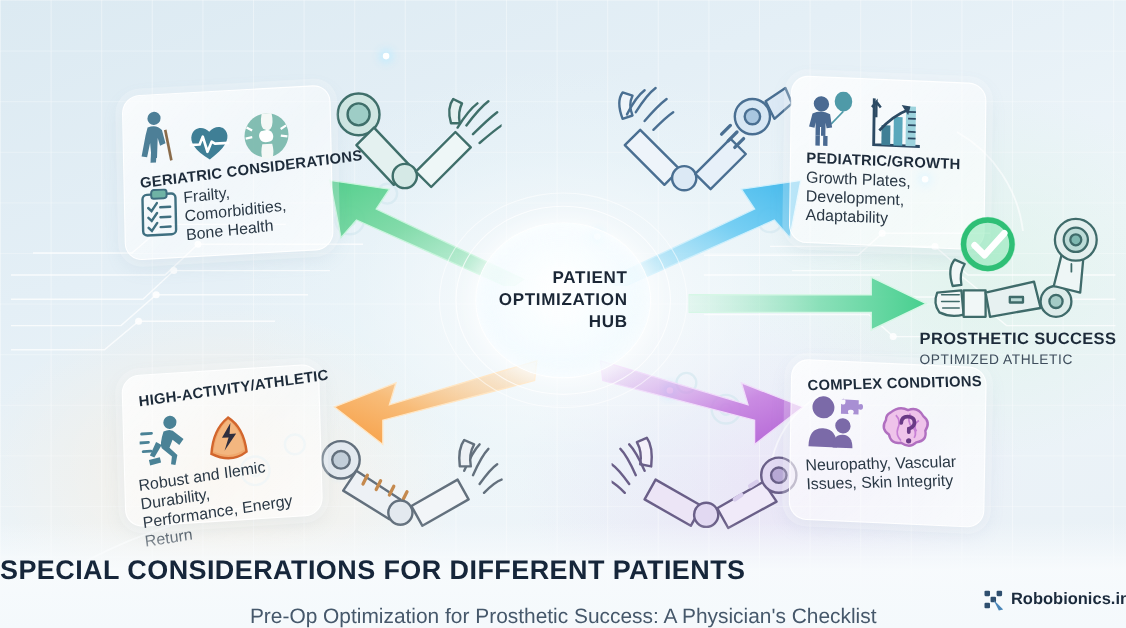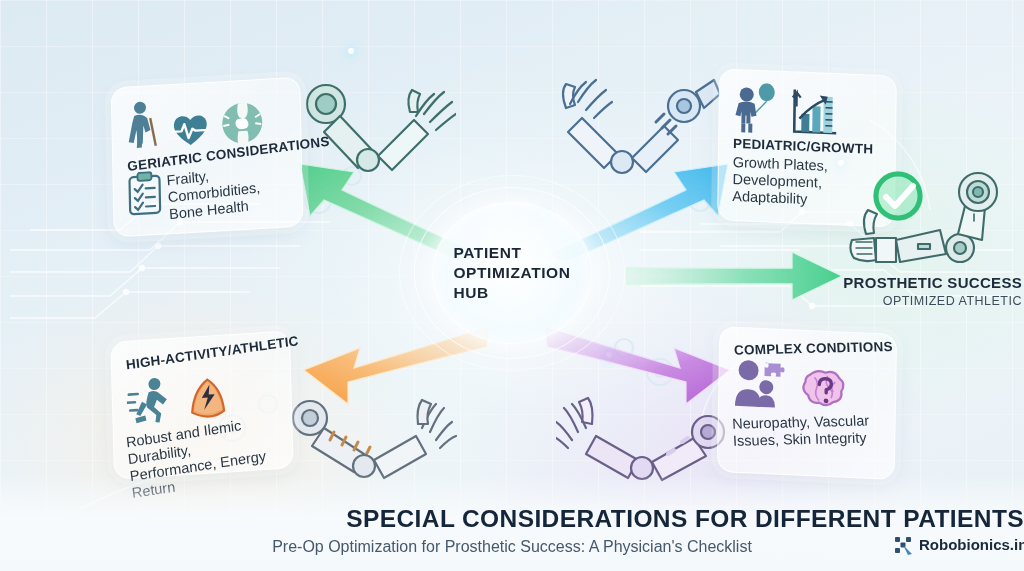--- a/index.html
+++ b/index.html
@@ -75,49 +75,49 @@
   #hub .ring { position: absolute; border-radius: 50%; border: 1.5px solid rgba(255,255,255,0.85); }
   #hub .r1 { width: 226px; height: 196px; border-color: rgba(255,255,255,0.55); }
   #hub .r2 { width: 196px; height: 172px; border-color: rgba(255,255,255,0.75); }
   #hub .r3 {
     width: 160px; height: 142px;
     background: radial-gradient(circle at 48% 42%, rgba(255,255,255,0.95) 0%, rgba(244,252,255,0.82) 55%, rgba(225,243,252,0.45) 100%);
     border-color: rgba(255,255,255,0.95);
     box-shadow: 0 0 26px rgba(255,255,255,0.9), inset 0 0 18px rgba(255,255,255,0.9);
   }
   #hub .hublabel {
-    position: relative; z-index: 3; text-align: left;
+    position: relative; z-index: 3; text-align: right;
     font-weight: bold; font-size: 15.5px; line-height: 1.28;
     letter-spacing: 0.6px; color: #1b2736;
   }
   .spark { position: absolute; width: 6px; height: 6px; border-radius: 50%;
            background: #ffffff; box-shadow: 0 0 8px 3px rgba(190,235,255,0.95); }
 
   
   .arrowsvg { position: absolute; pointer-events: none; }
 
   
-  #success { position: absolute; left: 836px; top: 170px; width: 186px; height: 150px; text-align: right; }
+  #success { position: absolute; left: 836px; top: 196px; width: 186px; height: 150px; text-align: left; }
   #success .slabel {
     position: absolute; left: 0; right: 0; top: 104px;
     font-weight: bold; font-size: 15px; letter-spacing: 0.3px; color: #1d2b3a;
   }
   #success .ssub {
     position: absolute; left: 0; right: 0; top: 124px;
     font-size: 12.5px; letter-spacing: 0.5px; color: #3e4d5c;
   }
 
   
   #maintitle {
-    position: absolute; left: 0; right: 0; top: 505px; text-align: right;
+    position: absolute; left: 0; right: 0; top: 505px; text-align: left;
     font-weight: bold; font-size: 24.5px; letter-spacing: 0.4px; color: #16263a;
   }
   #subtitle {
-    position: absolute; left: 0; right: 0; top: 538px; text-align: center;
-    font-size: 16px; color: #46586b;
+    position: absolute; left: 0; right: 0; top: 550px; text-align: center;
+    font-size: 19px; color: #46586b;
   }
 
   
   #logo { position: absolute; left: 892px; top: 534px; display: flex; align-items: center; gap: 5px; }
   #logo .lname { font-weight: bold; font-size: 15px; color: #1a2a3c; line-height: 1; }
   #logo .ltag { font-size: 3.4px; color: #8fa3b5; letter-spacing: 0.2px; margin-top: 2px; }
 </style>
 </head>
 <body>
 

